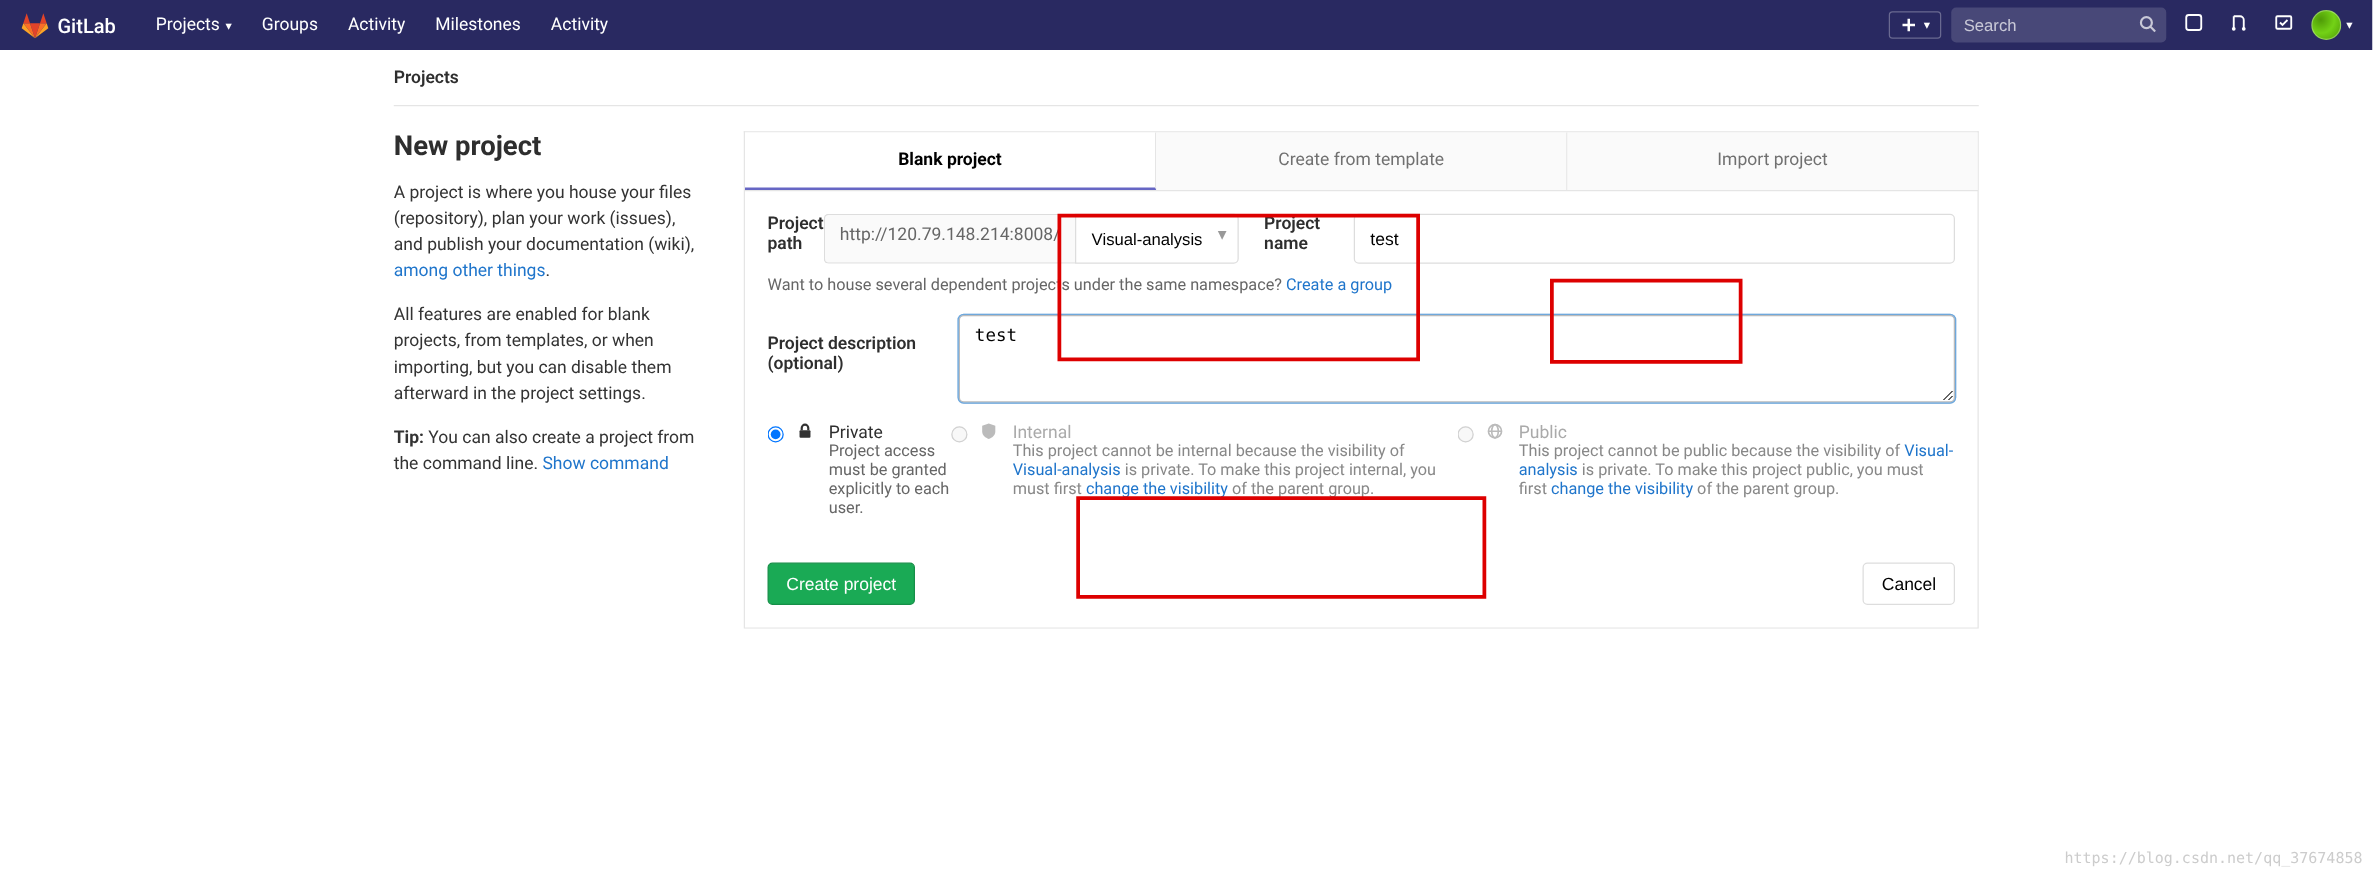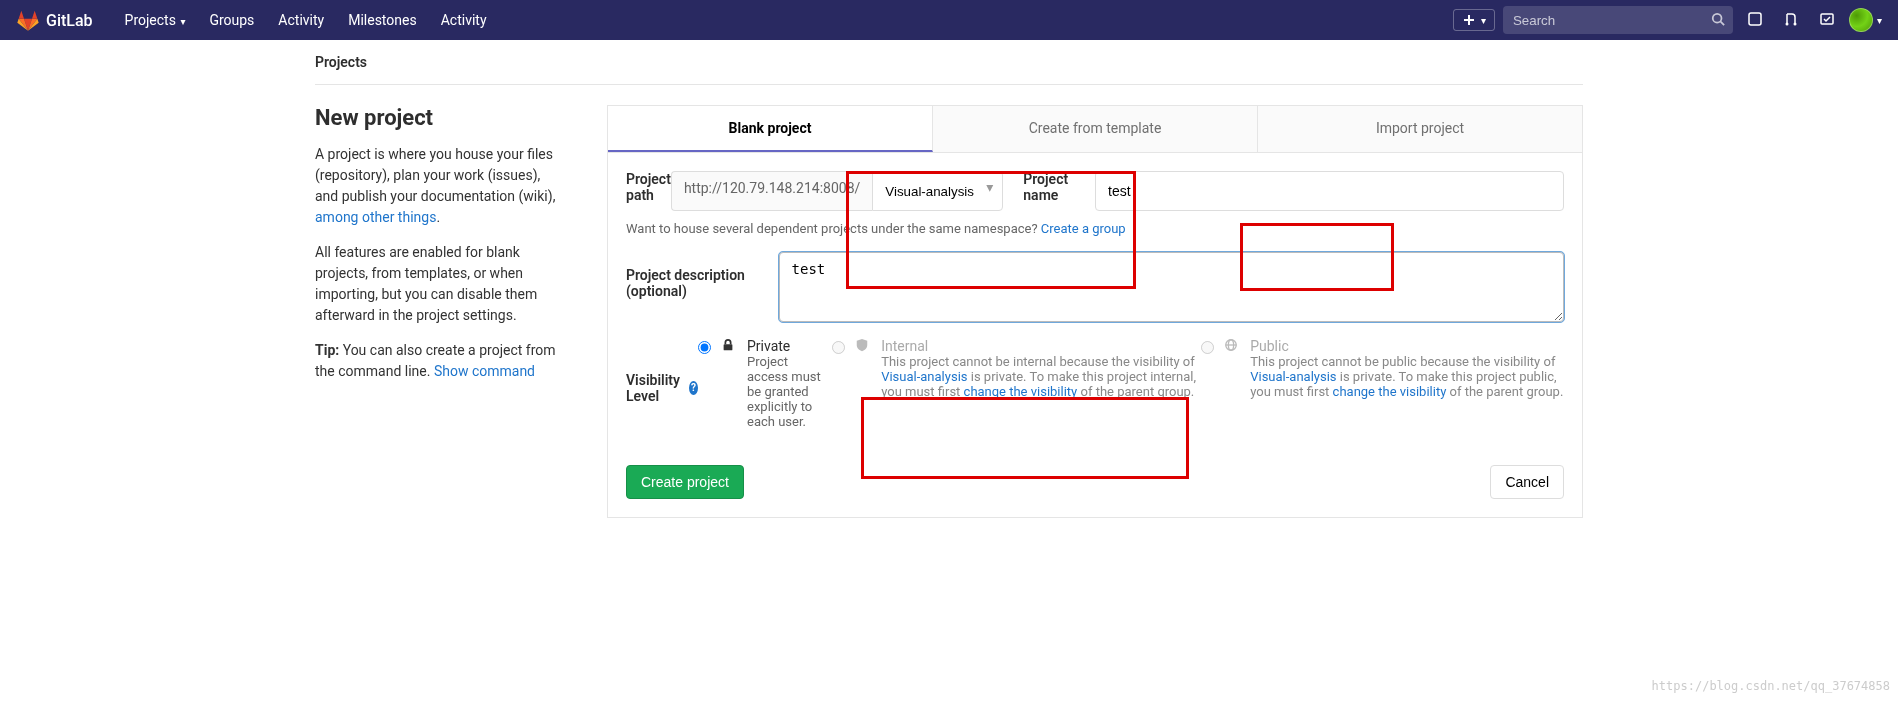--- a/index.html
+++ b/index.html
@@ -5,32 +5,32 @@
     * { box-sizing: border-box; margin: 0; padding: 0; }
     body { font-family: -apple-system, BlinkMacSystemFont, "Segoe UI", Roboto, sans-serif; font-size: 14px; color: #2e2e2e; background: #fff; }
     
     .navbar { background: #292961; height: 40px; display: flex; align-items: center; padding: 0 16px; color: #fff; }
     .navbar-brand { display: flex; align-items: center; gap: 6px; font-size: 16px; font-weight: 500; margin-right: 20px; }
     .tanuki-icon { width: 24px; height: 24px; }
     .navbar-nav { display: flex; gap: 0; }
     .navbar-nav a { color: #fff; text-decoration: none; padding: 0 12px; font-size: 14px; }
     .navbar-right { margin-left: auto; display: flex; align-items: center; gap: 8px; }
     .plus-btn { background: transparent; border: 1px solid rgba(255,255,255,0.3); border-radius: 3px; padding: 3px 8px; color: #fff; display: flex; align-items: center; gap: 3px; cursor: pointer; }
-    .search-box { background: rgba(255,255,255,0.15); border: none; border-radius: 4px; padding: 5px 30px 5px 10px; width: 230px; color: #fff; height: 28px; }
+    .search-box { background: rgba(255,255,255,0.15); border: none; border-radius: 4px; padding: 5px 30px 5px 10px; width: 172px; color: #fff; height: 28px; }
     .search-box::placeholder { color: rgba(255,255,255,0.7); }
     .search-wrap { position: relative; }
     .search-icon { position: absolute; right: 8px; top: 6px; color: rgba(255,255,255,0.7); }
     .navbar-icon { color: #fff; padding: 0 6px; cursor: pointer; }
     .avatar { width: 24px; height: 24px; border-radius: 50%; background: radial-gradient(circle at 30% 30%, #4e9a06, #73d216, #4e9a06); border: 1px solid rgba(255,255,255,0.3); }
     .dropdown-caret { font-size: 10px; margin-left: 2px; }
     
     .container { max-width: 1300px; margin: 0 auto; padding: 0 16px; }
     .breadcrumb { padding: 14px 0; font-weight: 600; border-bottom: 1px solid #e5e5e5; }
     
-    .content { display: flex; gap: 42px; padding-top: 20px; }
+    .content { display: flex; gap: 30px; padding-top: 20px; }
     .sidebar { width: 250px; flex-shrink: 0; }
     .sidebar h1 { font-size: 22px; font-weight: 700; margin-bottom: 14px; }
     .sidebar p { color: #333; line-height: 1.5; margin-bottom: 14px; font-size: 14px; }
     .sidebar a { color: #1f75cb; text-decoration: none; }
     
     .main { flex: 1; }
     .tabs { display: flex; border: 1px solid #e5e5e5; border-bottom: none; }
     .tab { flex: 1; text-align: center; padding: 14px; color: #707070; cursor: pointer; border-right: 1px solid #e5e5e5; background: #fafafa; }
     .tab:last-child { border-right: none; }
     .tab.active { color: #000; font-weight: 700; border-bottom: 2px solid #6666c4; background: #fff; }
@@ -181,24 +181,20 @@
         <div class="hint">
           <span>Want to house several dependent projects under the same namespace? </span><a>Create a group</a>
         </div>
 
         <div class="form-group full">
           <label class="form-label">Project description (optional)</label>
           <textarea class="textarea-input" style="">test</textarea>
         </div>
 
         <div class="form-group full" style="margin-top:16px">
-          <label class="form-label">
-            <span>Visibility Level</span>
-            <span class="help-icon">?</span>
-          </label>
 
           <div class="vis-option">
             <input type="radio" class="vis-radio" checked="" style="">
             <span class="vis-icon lock-icon">
               <svg width="14" height="14" viewBox="0 0 16 16">
                   <rect x="3" y="7" width="10" height="7" rx="1" fill="#333"></rect>
                   <path d="M5 7V5a3 3 0 016 0v2" stroke="#333" stroke-width="2" fill="none"></path>
                 </svg>
             </span>
             <div class="vis-content">

